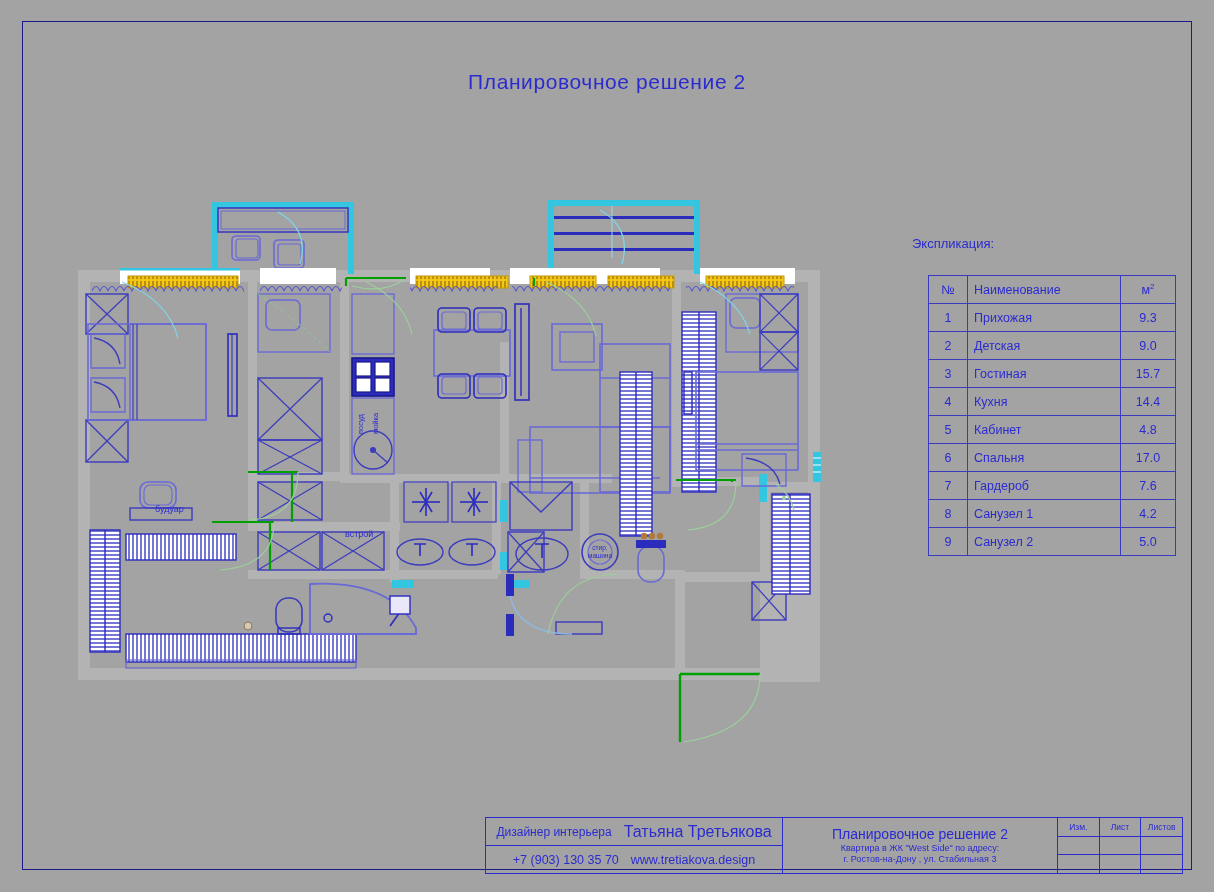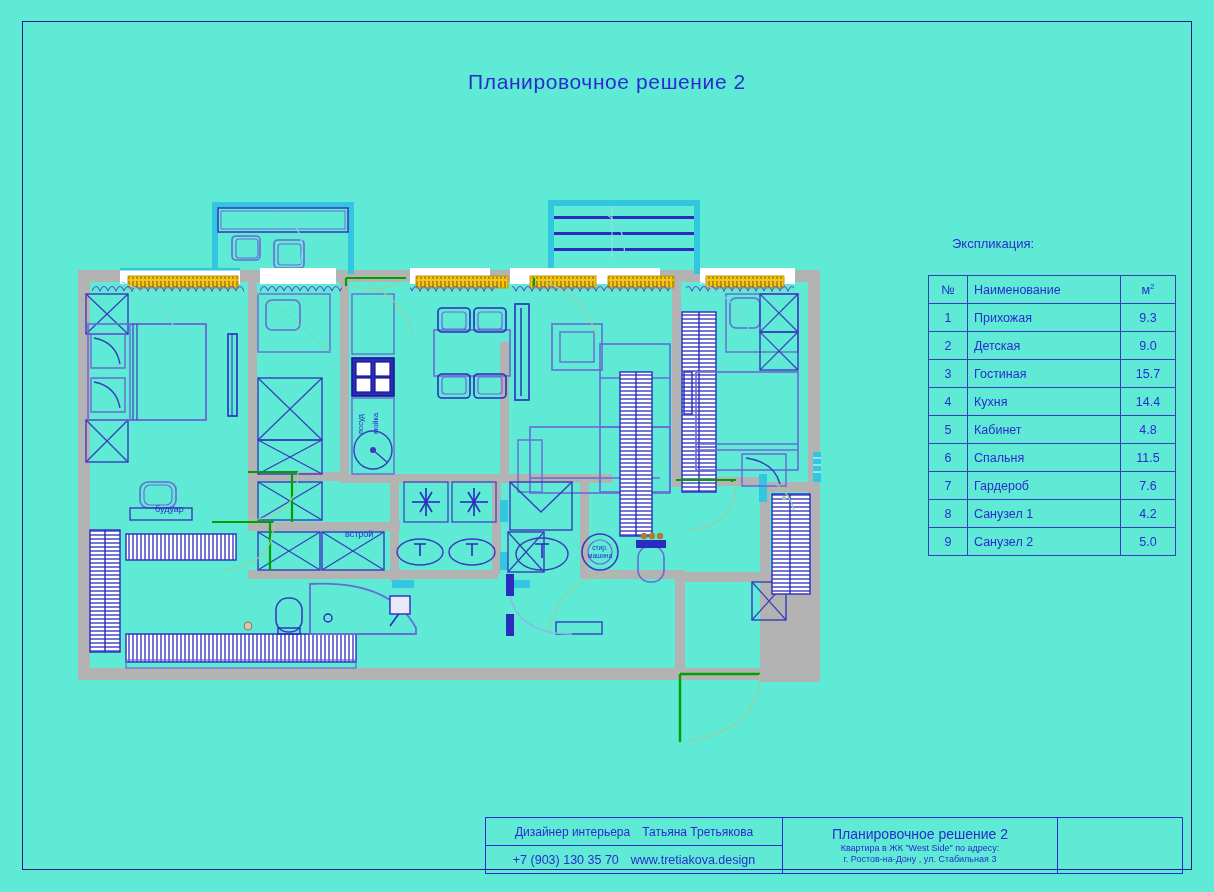--- a/index.html
+++ b/index.html
@@ -1,28 +1,28 @@
 <!DOCTYPE html>
 <html><head>
 <meta charset="utf-8">
 <style>
   html,body{margin:0;padding:0;background:#ffffff;}
   body{width:1214px;height:892px;position:relative;overflow:hidden;
        font-family:"Liberation Sans", sans-serif;}
 
-  #sheet{position:absolute;left:0;top:0;width:1214px;height:892px;background:#5eead4;}
+  #sheet{position:absolute;left:0;top:0;width:1214px;height:892px;background:#a3a3a3;}
 
   .frame{position:absolute;left:22px;top:21px;width:1170px;height:849px;
          border:1.6px solid #1a1a8c;box-sizing:border-box;}
 
   .title-main{position:absolute;left:0;top:70px;width:1214px;text-align:center;
        color:#2b2bd0;font-size:21px;letter-spacing:.6px;}
 
   
-  .expl-label{position:absolute;left:952px;top:236px;color:#2b2bd0;font-size:13px;}
+  .expl-label{position:absolute;left:912px;top:236px;color:#2b2bd0;font-size:13px;}
   .expl-table{position:absolute;left:928px;top:275px;width:248px;
        border-collapse:collapse;color:#2b2bd0;font-size:12.5px;}
   .expl-table td,.expl-table th{border:1.3px solid #3b3bbe;height:27px;padding:0 6px;
        font-weight:normal;text-align:left;}
   .expl-table td.num,.expl-table th.num{width:26px;text-align:center;}
   .expl-table td.area,.expl-table th.area{width:42px;text-align:center;}
   .expl-table th{text-align:left;}
   .sup{font-size:8px;vertical-align:super;}
   .total-label{text-align:center !important;}
 
@@ -30,21 +30,21 @@
   .tb{position:absolute;left:485px;top:817px;width:698px;height:57px;
       border:1.4px solid #2b2bd0;box-sizing:border-box;color:#2b2bd0;}
   .tb-col{position:absolute;top:0;height:100%;box-sizing:border-box;}
   .tb-left{left:0;width:297px;border-right:1.4px solid #2b2bd0;}
   .tb-mid{left:297px;width:275px;border-right:1.4px solid #2b2bd0;}
   .tb-right{left:572px;width:124px;}
   .tb-r1{height:28px;border-bottom:1.4px solid #2b2bd0;display:flex;
          align-items:center;justify-content:center;box-sizing:border-box;}
   .tb-r2{height:28px;display:flex;align-items:center;justify-content:center;}
   .tb-desg{font-size:12px;}
-  .tb-name{font-size:12px;margin-left:12px;}
+  .tb-name{font-size:16px;margin-left:12px;}
   .tb-phone{font-size:12.5px;}
   .tb-site{font-size:12.5px;margin-left:12px;}
   .tb-mid-inner{display:flex;flex-direction:column;align-items:center;
                 justify-content:center;height:100%;line-height:1.25;}
   .tb-proj{font-size:14px;}
   .tb-sub{font-size:9px;}
   .tb-right-grid{display:flex;flex-direction:column;height:100%;}
   .tb-rrow{flex:1;display:flex;border-bottom:1.3px solid #2b2bd0;box-sizing:border-box;}
   .tb-rrow:last-child{border-bottom:none;}
   .tb-cell{flex:1;border-right:1.3px solid #2b2bd0;display:flex;align-items:center;
@@ -434,21 +434,21 @@
           <td class="area">14.4</td>
         </tr>
       <tr>
           <td class="num">5</td>
           <td>Кабинет</td>
           <td class="area">4.8</td>
         </tr>
       <tr>
           <td class="num">6</td>
           <td>Спальня</td>
-          <td class="area">11.5</td>
+          <td class="area">17.0</td>
         </tr>
       <tr>
           <td class="num">7</td>
           <td>Гардероб</td>
           <td class="area">7.6</td>
         </tr>
       <tr>
           <td class="num">8</td>
           <td>Санузел 1</td>
           <td class="area">4.2</td>
@@ -472,15 +472,34 @@
         <span class="tb-site">www.tretiakova.design</span>
       </div>
     </div>
     <div class="tb-col tb-mid">
       <div class="tb-mid-inner">
         <div class="tb-proj">Планировочное решение 2</div>
         <div class="tb-sub">Квартира в ЖК "West Side" по адресу:</div>
         <div class="tb-sub">г. Ростов-на-Дону , ул. Стабильная 3</div>
       </div>
     </div>
+    <div class="tb-col tb-right">
+      <div class="tb-right-grid">
+        <div class="tb-rrow">
+          <div class="tb-cell">Изм.</div>
+          <div class="tb-cell">Лист</div>
+          <div class="tb-cell">Листов</div>
+        </div>
+        <div class="tb-rrow">
+          <div class="tb-cell"></div>
+          <div class="tb-cell"></div>
+          <div class="tb-cell"></div>
+        </div>
+        <div class="tb-rrow">
+          <div class="tb-cell"></div>
+          <div class="tb-cell"></div>
+          <div class="tb-cell"></div>
+        </div>
+      </div>
+    </div>
   </div>
 
 </div>
 
 </body></html>

